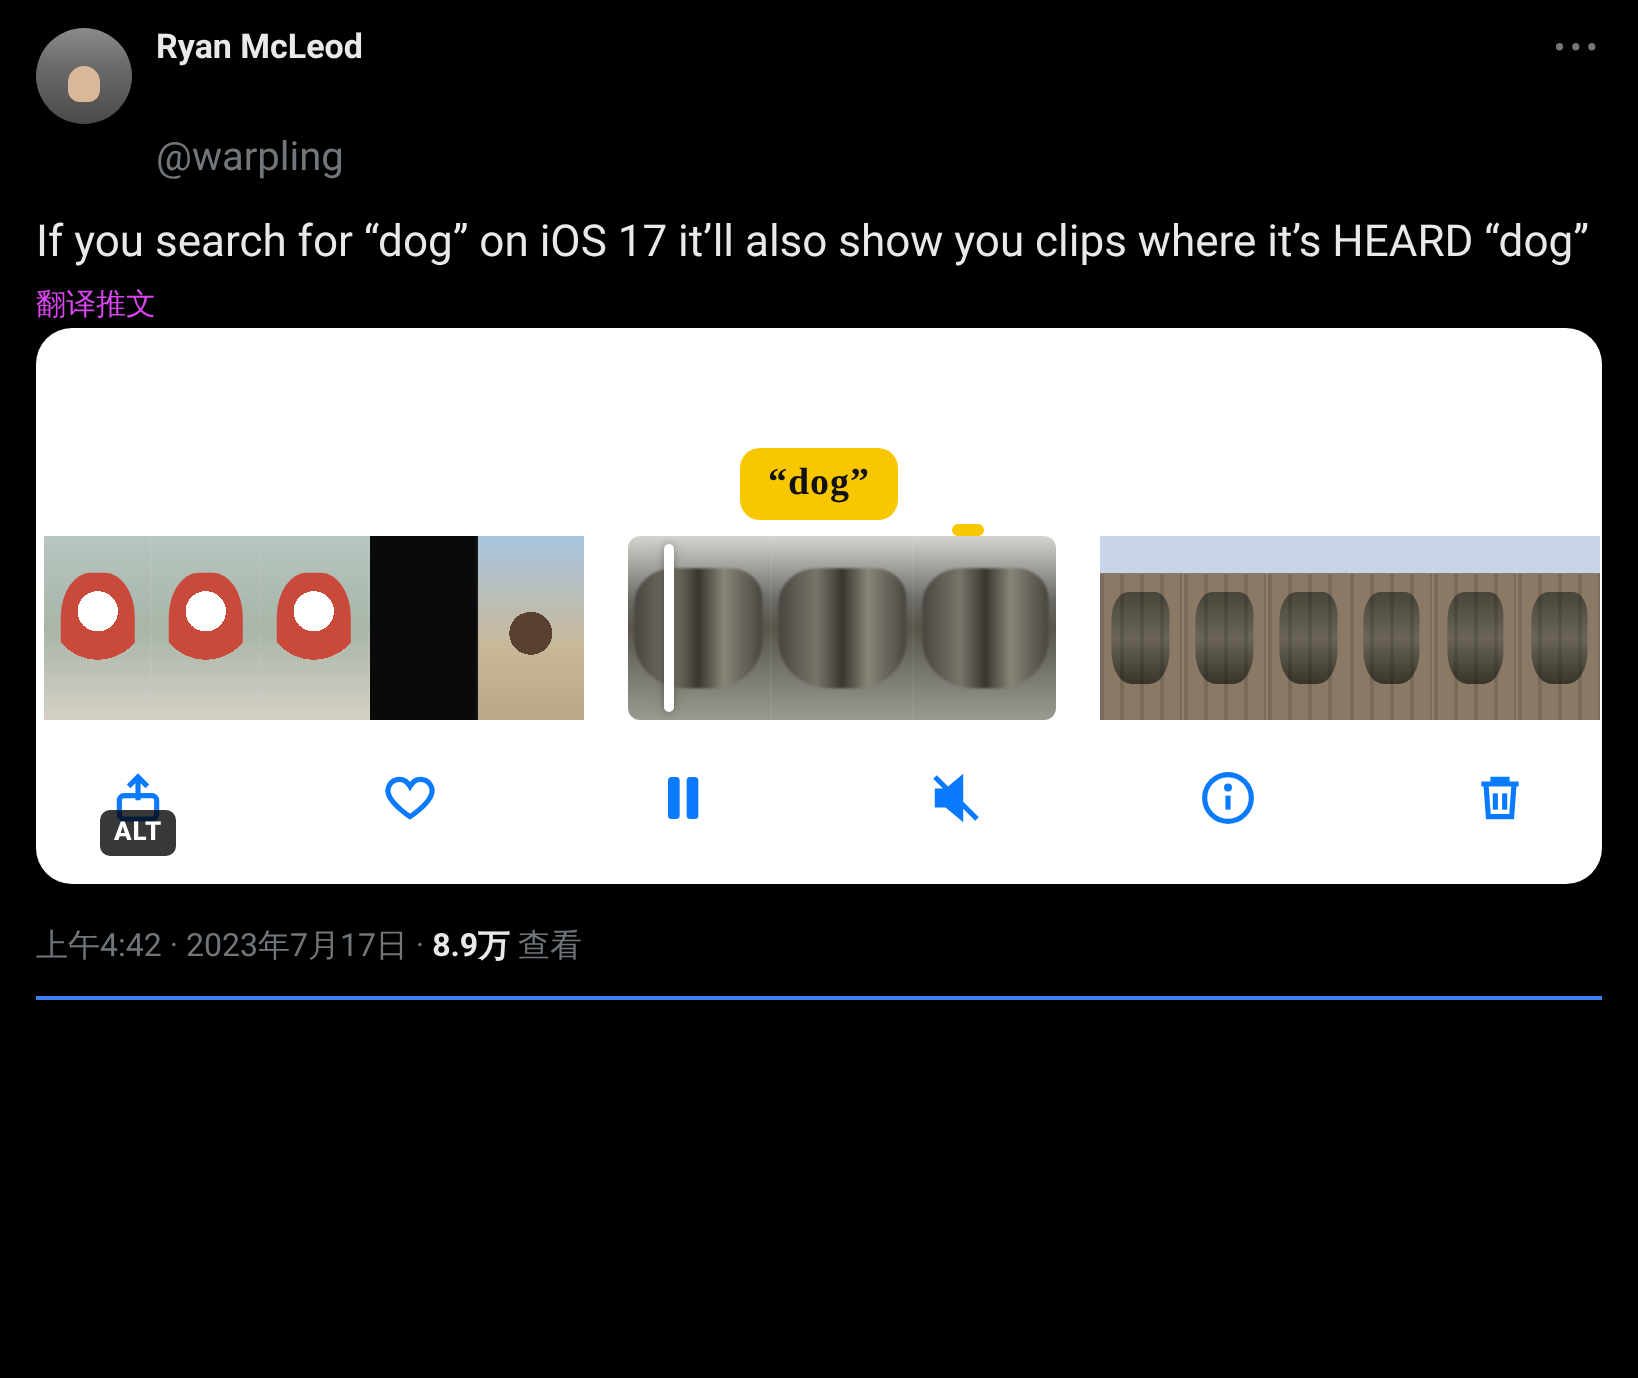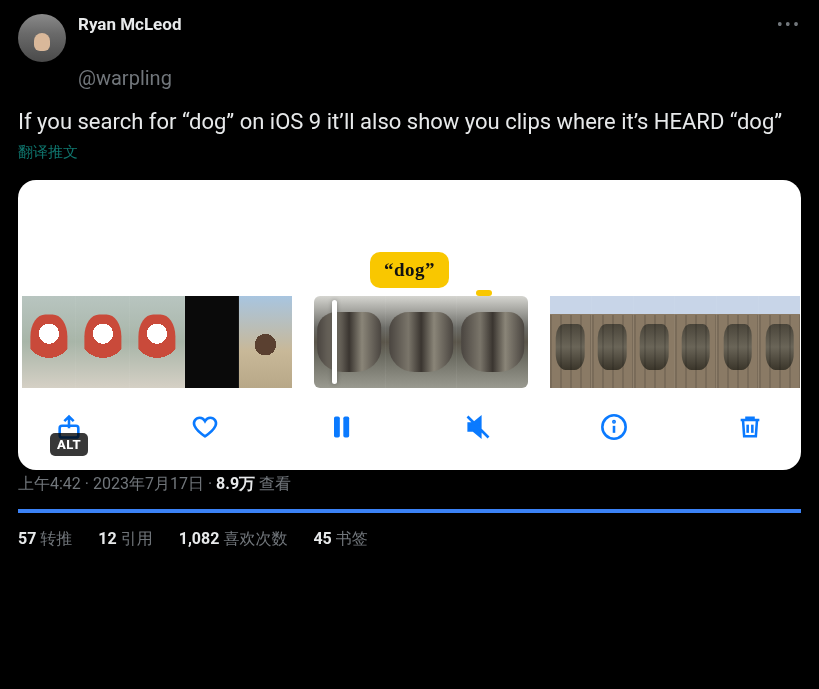--- a/index.html
+++ b/index.html
@@ -54,36 +54,36 @@
     cursor: pointer;
   }
   .body-text {
     font-size: 22px;
     line-height: 1.32;
     color: #e7e9ea;
     margin-bottom: 6px;
     word-wrap: break-word;
   }
   .translate-link {
-    color: #0f766e;
+    color: #d946ef;
     font-size: 15px;
     cursor: pointer;
-    margin-bottom: 18px;
+    margin-bottom: 2px;
     display: inline-block;
   }
   .media-card {
     background: #fff;
     border-radius: 18px;
     width: 100%;
     padding: 0;
     position: relative;
     overflow: hidden;
   }
   .media-top {
-    height: 116px;
+    height: 104px;
     display: flex;
     align-items: flex-end;
     justify-content: center;
     padding-bottom: 8px;
   }
   .dog-label {
     background: #f9c700;
     color: #111;
     font-weight: 700;
     font-size: 19px;
@@ -207,23 +207,23 @@
     color: #fff;
     font-size: 13px;
     font-weight: 800;
     padding: 4px 7px;
     border-radius: 5px;
     letter-spacing: 0.5px;
   }
   .meta-row {
     color: #71767b;
     font-size: 16px;
-    margin-top: 4px;
+    margin-top: 21px;
     padding-bottom: 14px;
-    border-bottom: 4px solid #3b82f6;
+    border-bottom: 2px solid #3b82f6;
   }
   .meta-row .views-num { color: #e7e9ea; font-weight: 700; }
   .stats-row {
     display: flex;
     gap: 26px;
     color: #71767b;
     font-size: 16px;
     padding: 16px 0;
   }
   .stats-row .num { color: #e7e9ea; font-weight: 700; margin-right: 4px; }
@@ -235,21 +235,21 @@
 
   <div class="header">
     <div class="avatar"></div>
     <div class="name-col">
       <span class="display-name">Ryan McLeod</span>
       <span class="handle">@warpling</span>
     </div>
   </div>
   <div class="more">•••</div>
 
-  <div class="body-text">If you search for “dog” on iOS 9 it’ll also show you clips where it’s HEARD “dog”</div>
+  <div class="body-text">If you search for “dog” on iOS 17 it’ll also show you clips where it’s HEARD “dog”</div>
   <span class="translate-link">翻译推文</span>
 
   <div class="media-card">
     <div class="media-top">
       <div class="dog-label">“dog”</div>
     </div>
     <div class="timeline-row">
       <div class="yellow-mark"></div>
       <div class="clip-group g1">
         <div class="frame f1"></div>
@@ -311,20 +311,14 @@
           </svg>
       </div>
     </div>
     <div class="alt-badge">ALT</div>
   </div>
 
   <div class="meta-row">
     <span>上午4:42</span><span> · </span><span>2023年7月17日</span><span> · </span><span class="views-num">8.9万</span><span> 查看</span>
   </div>
 
-  <div class="stats-row">
-    <span><span class="num">57</span><span>转推</span></span>
-    <span><span class="num">12</span><span>引用</span></span>
-    <span><span class="num">1,082</span><span>喜欢次数</span></span>
-    <span><span class="num">45</span><span>书签</span></span>
-  </div>
 
 </div>
 
 </body></html>

